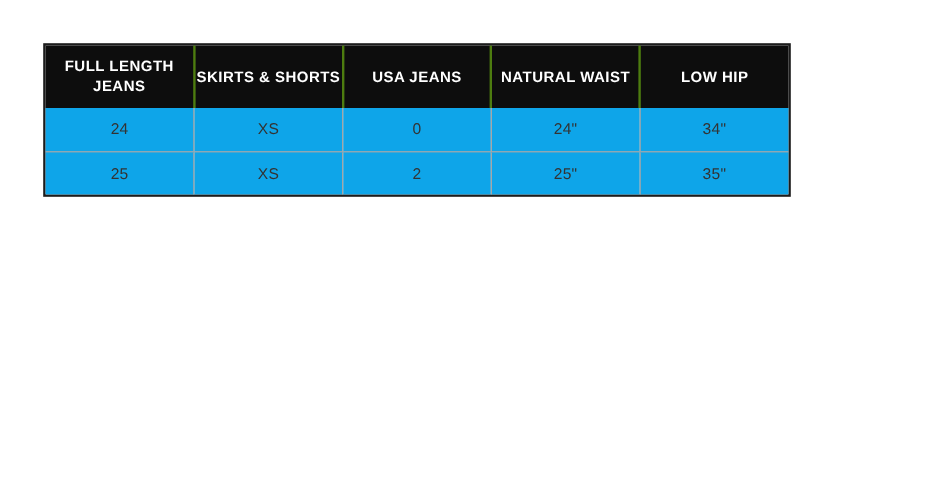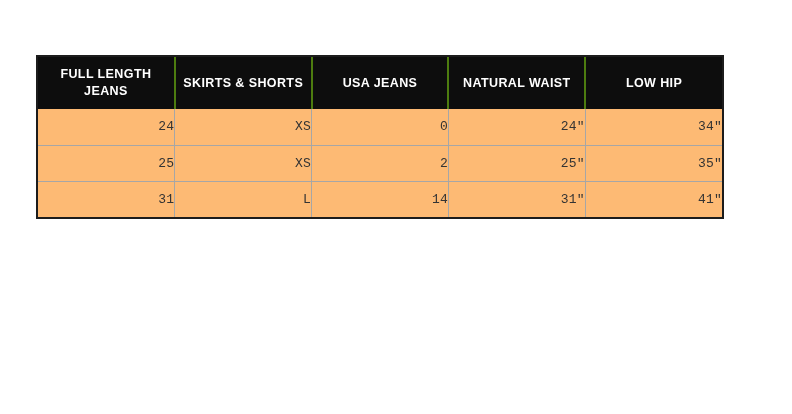--- a/index.html
+++ b/index.html
@@ -8,24 +8,23 @@
     --body-text:#333333;
     --grid:#a6a6a6;
     --outer:#1c1c1c;
     --page-bg:#ffffff;
   }
   *{margin:0;padding:0;box-sizing:border-box;}
   html,body{width:792px;height:414px;background:var(--page-bg);
     font-family:"Liberation Sans","DejaVu Sans",sans-serif;}
   .page{position:relative;width:792px;height:414px;background:var(--page-bg);}
   .table-wrap{
-    position:absolute;left:36px;top:36px;width:688px;
+    position:absolute;left:36px;top:36px;width:623px;
     border:2px solid var(--outer);
     background:#ffffff;
-    margin-top:19px;
   }
   table{
     width:100%;
     border-collapse:collapse;
     table-layout:fixed;
   }
   th{
     background:var(--header-bg);
     color:var(--header-text);
     height:52px;
@@ -34,29 +33,28 @@
     letter-spacing:.4px;
     text-align:center;
     vertical-align:middle;
     white-space:pre-line;
     line-height:1.35;
     border-left:2px solid #4d7c0f;
   }
   th:first-child{border-left:none;}
   td{
     height:36px;
-    text-align:right;
+    text-align:center;
     vertical-align:middle;
     font-size:13px;
     color:var(--body-text);
-    background:#fdba74;
+    background:#0ea5e9;
     border-top:1px solid var(--grid);
     border-left:1px solid var(--grid);
     letter-spacing:.2px;
-    font-family:Liberation Mono, monospace;
   }
   td:first-child{border-left:none;}
   tbody tr:first-child td{border-top:none;}
 </style>
 </head>
 <body>
 
 <div class="page">
   <div class="table-wrap">
     <table>
@@ -78,23 +76,16 @@
             <td>24"</td>
             <td>34"</td>
           </tr>
           <tr>
             <td>25</td>
             <td>XS</td>
             <td>2</td>
             <td>25"</td>
             <td>35"</td>
           </tr>
-          <tr>
-            <td>31</td>
-            <td>L</td>
-            <td>14</td>
-            <td>31"</td>
-            <td>41"</td>
-          </tr>
         </tbody>
     </table>
   </div>
 </div>
 
 </body></html>

